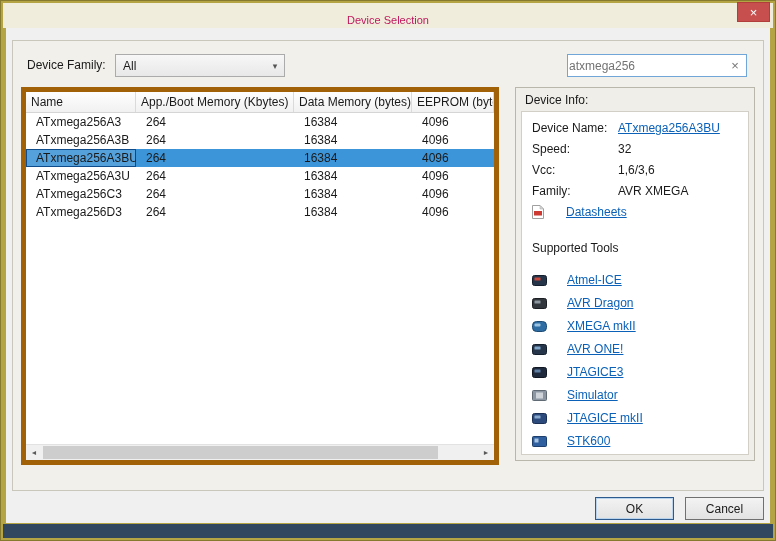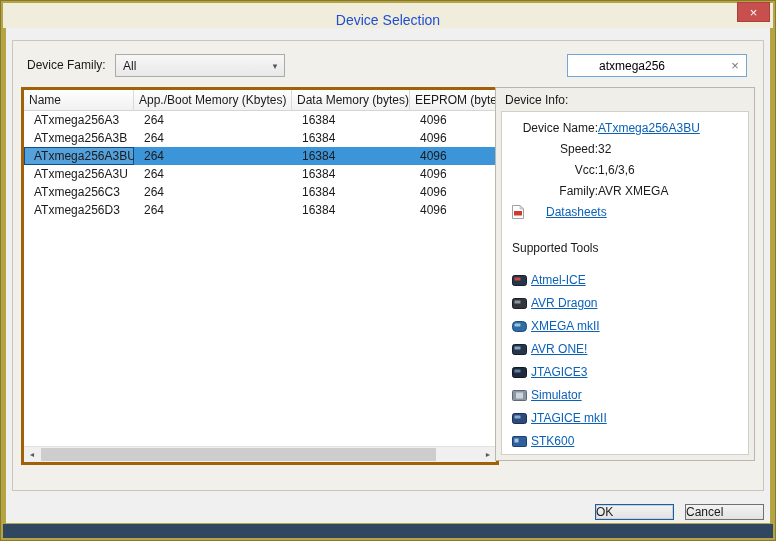--- a/index.html
+++ b/index.html
@@ -4,21 +4,21 @@
 <style>
   html,body{margin:0;padding:0;}
   body{width:776px;height:541px;overflow:hidden;background:#fff;
        font-family:"Liberation Sans",sans-serif;font-size:12px;color:#1a1a1a;}
 
   .window{position:relative;width:776px;height:541px;background:#B4A443;
           border:1px solid #867A2E;box-sizing:border-box;}
 
   .titlebar{position:absolute;top:2px;left:2px;right:2px;height:25px;background:#F1EDDC;
             display:flex;align-items:center;justify-content:center;}
-  .title-text{font-size:14px;color:#1d4ed8;margin-top:8px;}
+  .title-text{font-size:11px;color:#be185d;margin-top:8px;}
   .close-btn{position:absolute;top:1px;right:5px;width:33px;height:20px;background:#C7504F;
              border:1px solid #B23E3C;box-sizing:border-box;display:flex;align-items:center;
              justify-content:center;color:#fff;font-size:13px;line-height:1;cursor:pointer;}
 
   .client{position:absolute;top:27px;left:5px;right:5px;bottom:17px;background:#F0F0F0;}
   .bottom-strip{position:absolute;left:2px;right:2px;bottom:2px;height:14px;background:#31465F;}
 
   .panel{position:absolute;top:12px;left:6px;right:6px;bottom:32px;background:#F1F0EA;
          border:1px solid #C9C7BB;box-sizing:border-box;}
 
@@ -26,25 +26,25 @@
   .dropdown{position:absolute;left:102px;top:13px;width:170px;height:23px;
             background:linear-gradient(#F7F7F7,#E8E8E8);border:1px solid #ABABAB;
             box-sizing:border-box;display:flex;align-items:center;cursor:pointer;}
   .dropdown-value{flex:1;padding-left:7px;}
   .dropdown-arrow{width:18px;display:flex;align-items:center;justify-content:center;
                   color:#555;font-size:9px;}
 
   .search-box{position:absolute;top:13px;right:16px;width:180px;height:23px;background:#fff;
               border:1px solid #70A7D8;box-sizing:border-box;display:flex;align-items:center;}
   .search-input{flex:1;min-width:0;border:none;outline:none;background:transparent;
-                font:12px "Liberation Sans",sans-serif;padding:0 0 0 24px;color:#000000;margin-left:7px;}
+                font:12px "Liberation Sans",sans-serif;padding:0 0 0 1px;color:#737373;}
   .search-clear{width:22px;text-align:center;color:#767676;font-size:13px;cursor:pointer;}
 
   .table{position:absolute;left:8px;top:46px;width:478px;height:378px;background:#a3a3a3;
-         border:3px solid #a16207;box-sizing:border-box;}
+         border:5px solid #a16207;box-sizing:border-box;}
   .thead{position:absolute;top:0;left:0;right:0;height:21px;display:flex;
          background:linear-gradient(#FEFEFE,#F1F1F1);border-bottom:1px solid #D5D5D5;
          box-sizing:border-box;}
   .th{padding:3px 0 0 5px;border-right:1px solid #DADADA;box-sizing:border-box;
       white-space:nowrap;overflow:hidden;cursor:pointer;}
   .th-name,.td-name{width:110px;}
   .th-app,.td-app{width:158px;}
   .th-data,.td-data{width:118px;}
   .th-eeprom,.td-eeprom{flex:1;}
   .tbody{position:absolute;top:21px;left:0;right:0;bottom:16px;background:#fff;overflow:hidden;}
@@ -54,36 +54,36 @@
   .tr.selected .td-name{box-shadow:inset 0 0 0 1px #0E4C8C;background:#55A1DC;}
 
   .hscroll{position:absolute;left:0;right:0;bottom:0;height:16px;background:#F0F0F0;
            border-top:1px solid #E2E2E2;box-sizing:border-box;}
   .hs-btn{position:absolute;top:0;width:16px;height:15px;display:flex;align-items:center;
           justify-content:center;color:#5A5A5A;font-size:7px;cursor:pointer;}
   .hs-left{left:0;}
   .hs-right{right:0;}
   .hs-thumb{position:absolute;left:17px;top:1px;width:395px;height:13px;background:#CDCDCD;cursor:pointer;}
 
-  .info-panel{position:absolute;top:46px;right:8px;width:260px;height:374px;background:#EFEEE8;
+  .info-panel{position:absolute;top:46px;right:8px;width:240px;height:374px;background:#EFEEE8;
               border:1px solid #B9B7AB;box-sizing:border-box;}
   .info-heading{padding:5px 0 0 9px;}
   .info-inner{position:absolute;top:23px;left:5px;right:5px;bottom:5px;background:#fff;
               border:1px solid #D2D0C6;box-sizing:border-box;padding:9px 10px;overflow:hidden;}
   .field-row{display:flex;margin-bottom:7px;line-height:14px;}
-  .field-label{width:86px;flex-shrink:0;text-align:right;}
+  .field-label{width:86px;flex-shrink:0;}
   a.link{color:#0B61B8;text-decoration:underline;cursor:pointer;}
   .ds-row{display:flex;align-items:center;gap:22px;margin-top:5px;line-height:14px;}
   .tools-heading{margin-top:22px;margin-bottom:18px;}
-  .tool-row{display:flex;align-items:center;gap:4px;margin-bottom:9px;line-height:14px;}
+  .tool-row{display:flex;align-items:center;gap:20px;margin-bottom:9px;line-height:14px;}
   .tool-icon,.pdf-icon{flex-shrink:0;display:block;}
 
-  .btn{position:absolute;bottom:3px;height:16px;width:79px;
+  .btn{position:absolute;bottom:3px;height:23px;width:79px;
        background:linear-gradient(#F3F3F3,#E2E2E2);border:1px solid #707070;box-sizing:border-box;
-       display:flex;align-items:center;justify-content:flex-start;cursor:pointer;color:#1a1a1a;}
+       display:flex;align-items:center;justify-content:center;cursor:pointer;color:#1a1a1a;}
   .btn-ok{right:96px;border-color:#2D5A8E;box-shadow:inset 0 0 0 1px #B9D3EC;}
   .btn-cancel{right:6px;}
 </style>
 </head>
 <body>
 
 <div class="window">
 
   <div class="titlebar">
     <span class="title-text">Device Selection</span>

